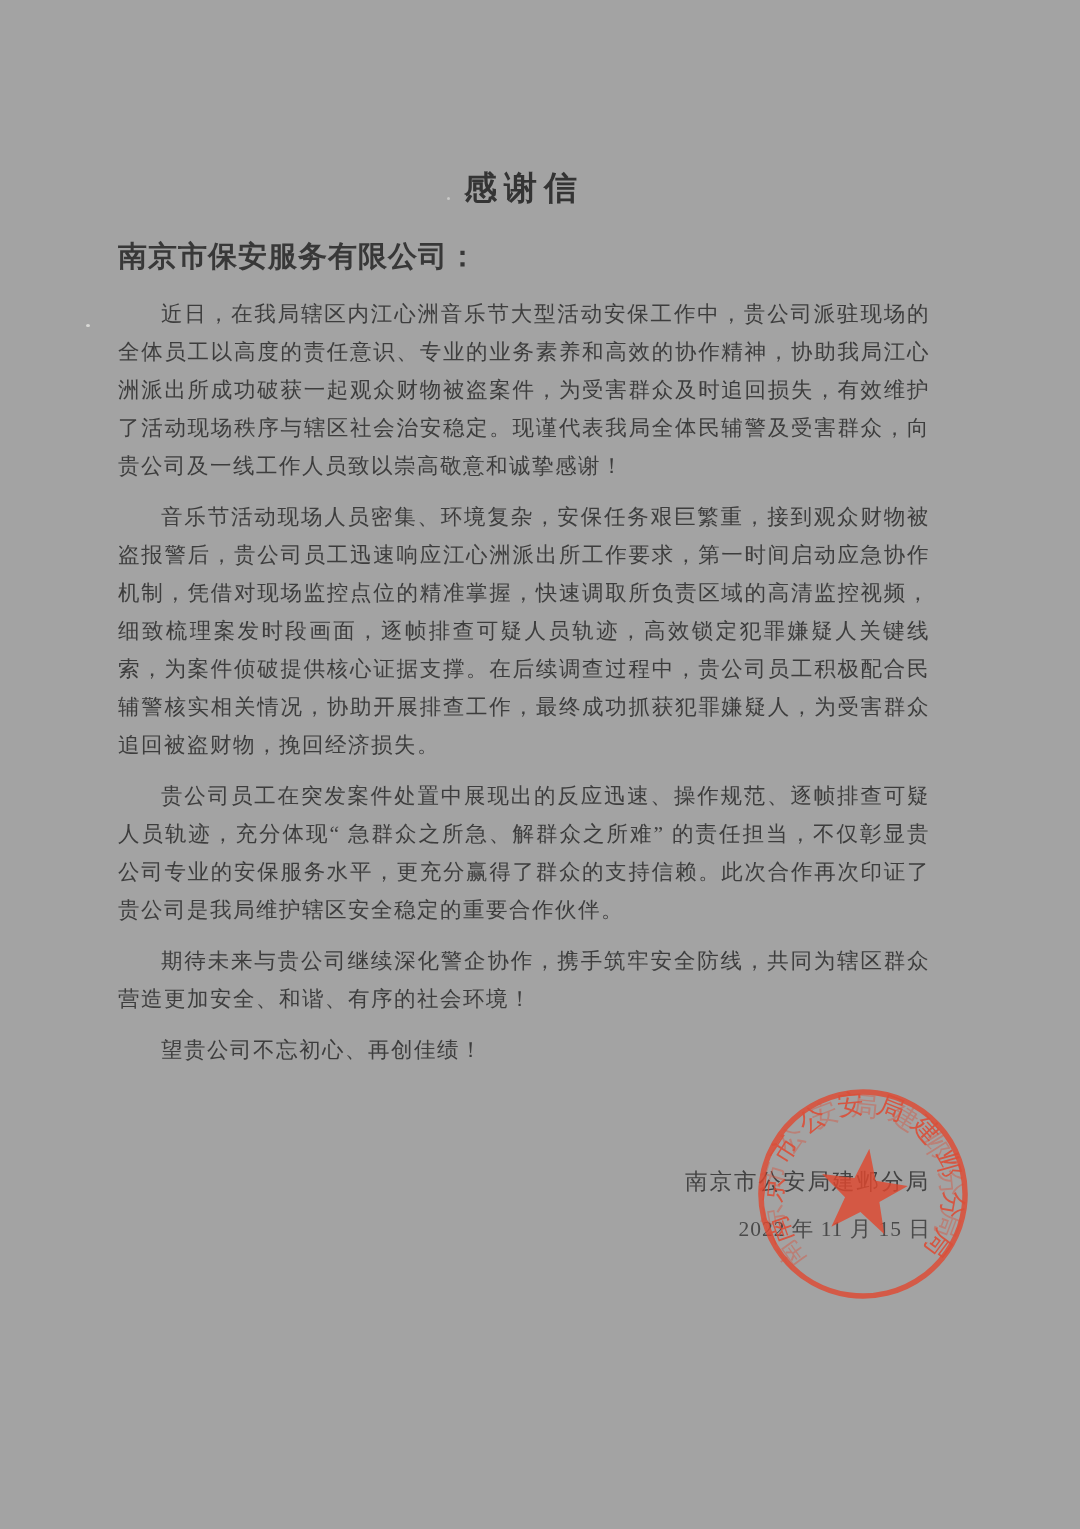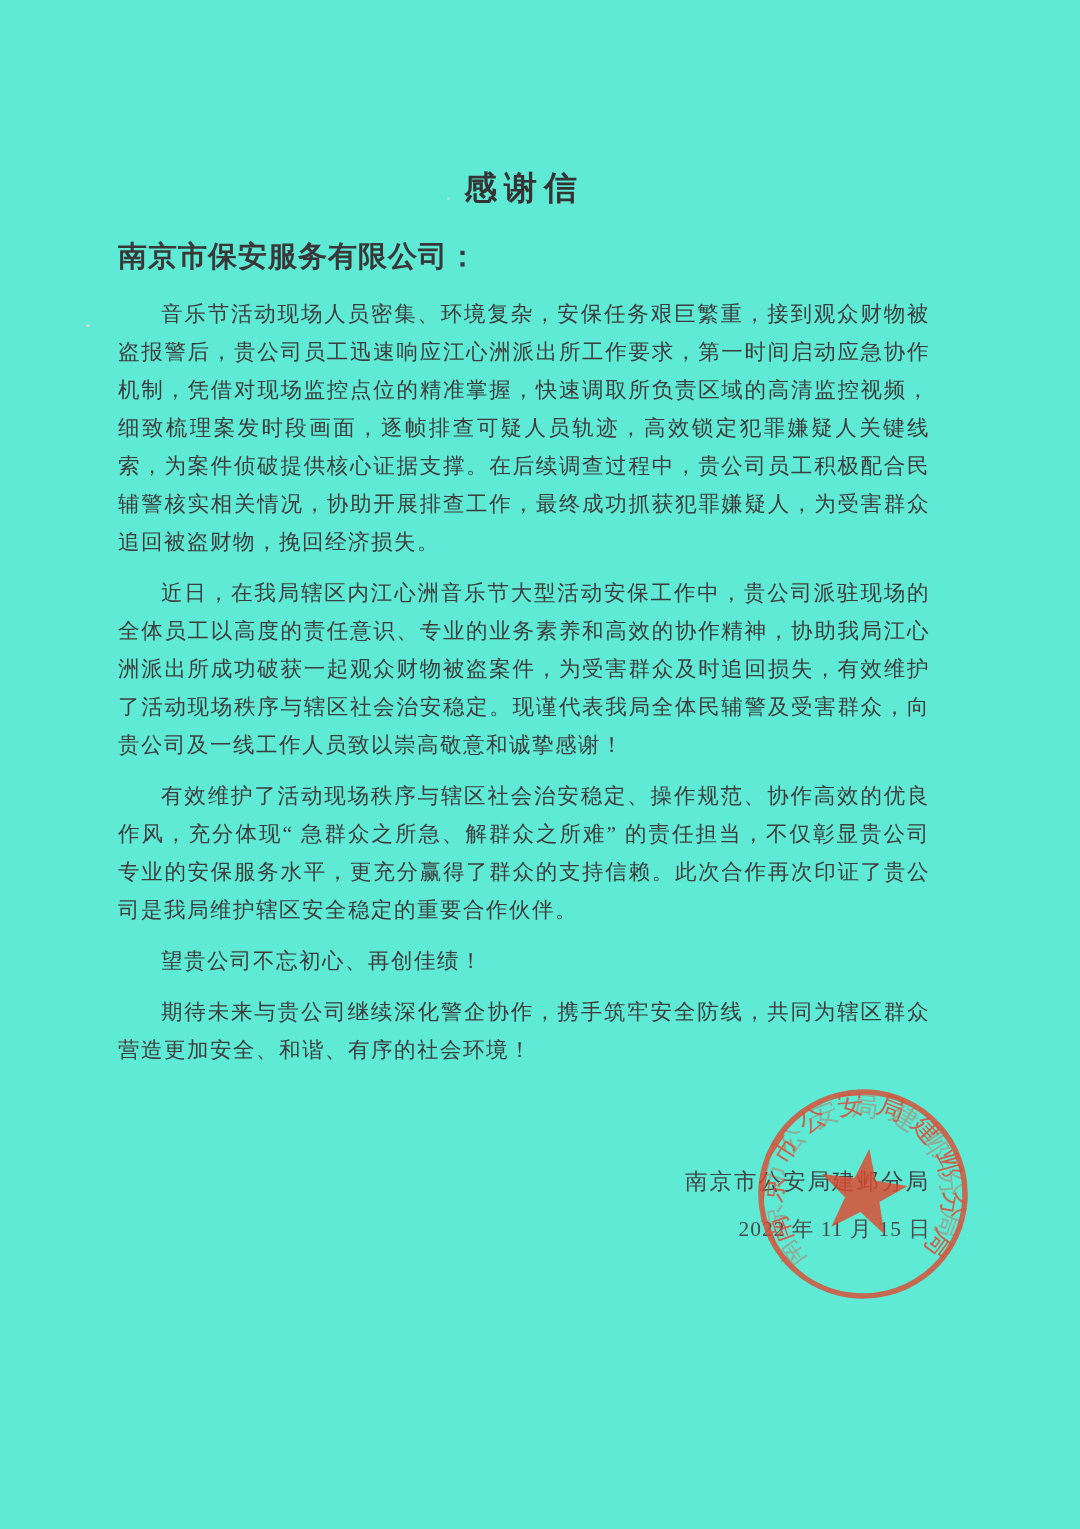--- a/index.html
+++ b/index.html
@@ -1,21 +1,21 @@
 <!DOCTYPE html>
 <html><head>
 <meta charset="utf-8">
 <style>
   html, body { margin: 0; padding: 0; background: #e9e9e9; }
   .page {
     position: relative;
     width: 1080px;
     height: 1529px;
     margin: 0 auto;
-    background: #5eead4;
+    background: #a3a3a3;
     overflow: hidden;
     font-family: "Liberation Serif", "DejaVu Serif", serif;
     color: #3c3c3c;
   }
   .content {
     position: absolute;
     left: 118px;
     right: 150px;
     top: 0;
   }
@@ -82,25 +82,25 @@
 </head>
 <body>
 
 <div class="page">
 
   <div class="content">
     <h1 class="title">感谢信</h1>
 
     <div class="salutation">南京市保安服务有限公司：</div>
 
+    <p class="body-par">近日，在我局辖区内江心洲音乐节大型活动安保工作中，贵公司派驻现场的全体员工以高度的责任意识、专业的业务素养和高效的协作精神，协助我局江心洲派出所成功破获一起观众财物被盗案件，为受害群众及时追回损失，有效维护了活动现场秩序与辖区社会治安稳定。现谨代表我局全体民辅警及受害群众，向贵公司及一线工作人员致以崇高敬意和诚挚感谢！</p>
     <p class="body-par">音乐节活动现场人员密集、环境复杂，安保任务艰巨繁重，接到观众财物被盗报警后，贵公司员工迅速响应江心洲派出所工作要求，第一时间启动应急协作机制，凭借对现场监控点位的精准掌握，快速调取所负责区域的高清监控视频，细致梳理案发时段画面，逐帧排查可疑人员轨迹，高效锁定犯罪嫌疑人关键线索，为案件侦破提供核心证据支撑。在后续调查过程中，贵公司员工积极配合民辅警核实相关情况，协助开展排查工作，最终成功抓获犯罪嫌疑人，为受害群众追回被盗财物，挽回经济损失。</p>
-    <p class="body-par">近日，在我局辖区内江心洲音乐节大型活动安保工作中，贵公司派驻现场的全体员工以高度的责任意识、专业的业务素养和高效的协作精神，协助我局江心洲派出所成功破获一起观众财物被盗案件，为受害群众及时追回损失，有效维护了活动现场秩序与辖区社会治安稳定。现谨代表我局全体民辅警及受害群众，向贵公司及一线工作人员致以崇高敬意和诚挚感谢！</p>
-    <p class="body-par">有效维护了活动现场秩序与辖区社会治安稳定、操作规范、协作高效的优良作风，充分体现“ 急群众之所急、解群众之所难” 的责任担当，不仅彰显贵公司专业的安保服务水平，更充分赢得了群众的支持信赖。此次合作再次印证了贵公司是我局维护辖区安全稳定的重要合作伙伴。</p>
+    <p class="body-par">贵公司员工在突发案件处置中展现出的反应迅速、操作规范、逐帧排查可疑人员轨迹，充分体现“ 急群众之所急、解群众之所难” 的责任担当，不仅彰显贵公司专业的安保服务水平，更充分赢得了群众的支持信赖。此次合作再次印证了贵公司是我局维护辖区安全稳定的重要合作伙伴。</p>
+    <p class="body-par">期待未来与贵公司继续深化警企协作，携手筑牢安全防线，共同为辖区群众营造更加安全、和谐、有序的社会环境！</p>
     <p class="body-par">望贵公司不忘初心、再创佳绩！</p>
-    <p class="body-par">期待未来与贵公司继续深化警企协作，携手筑牢安全防线，共同为辖区群众营造更加安全、和谐、有序的社会环境！</p>
   </div>
 
   <div class="signature-org">南京市公安局建邺分局</div>
   <div class="signature-date">2022 年 11 月 15 日</div>
 
   <div class="stamp">
     <svg viewBox="0 0 220 220" xmlns="http://www.w3.org/2000/svg">
       <g transform="rotate(8 110 110)" opacity="0.9">
 
         <circle cx="110" cy="110" r="103" fill="none" stroke="#e0472f" stroke-width="5.5" opacity="0.88"></circle>

